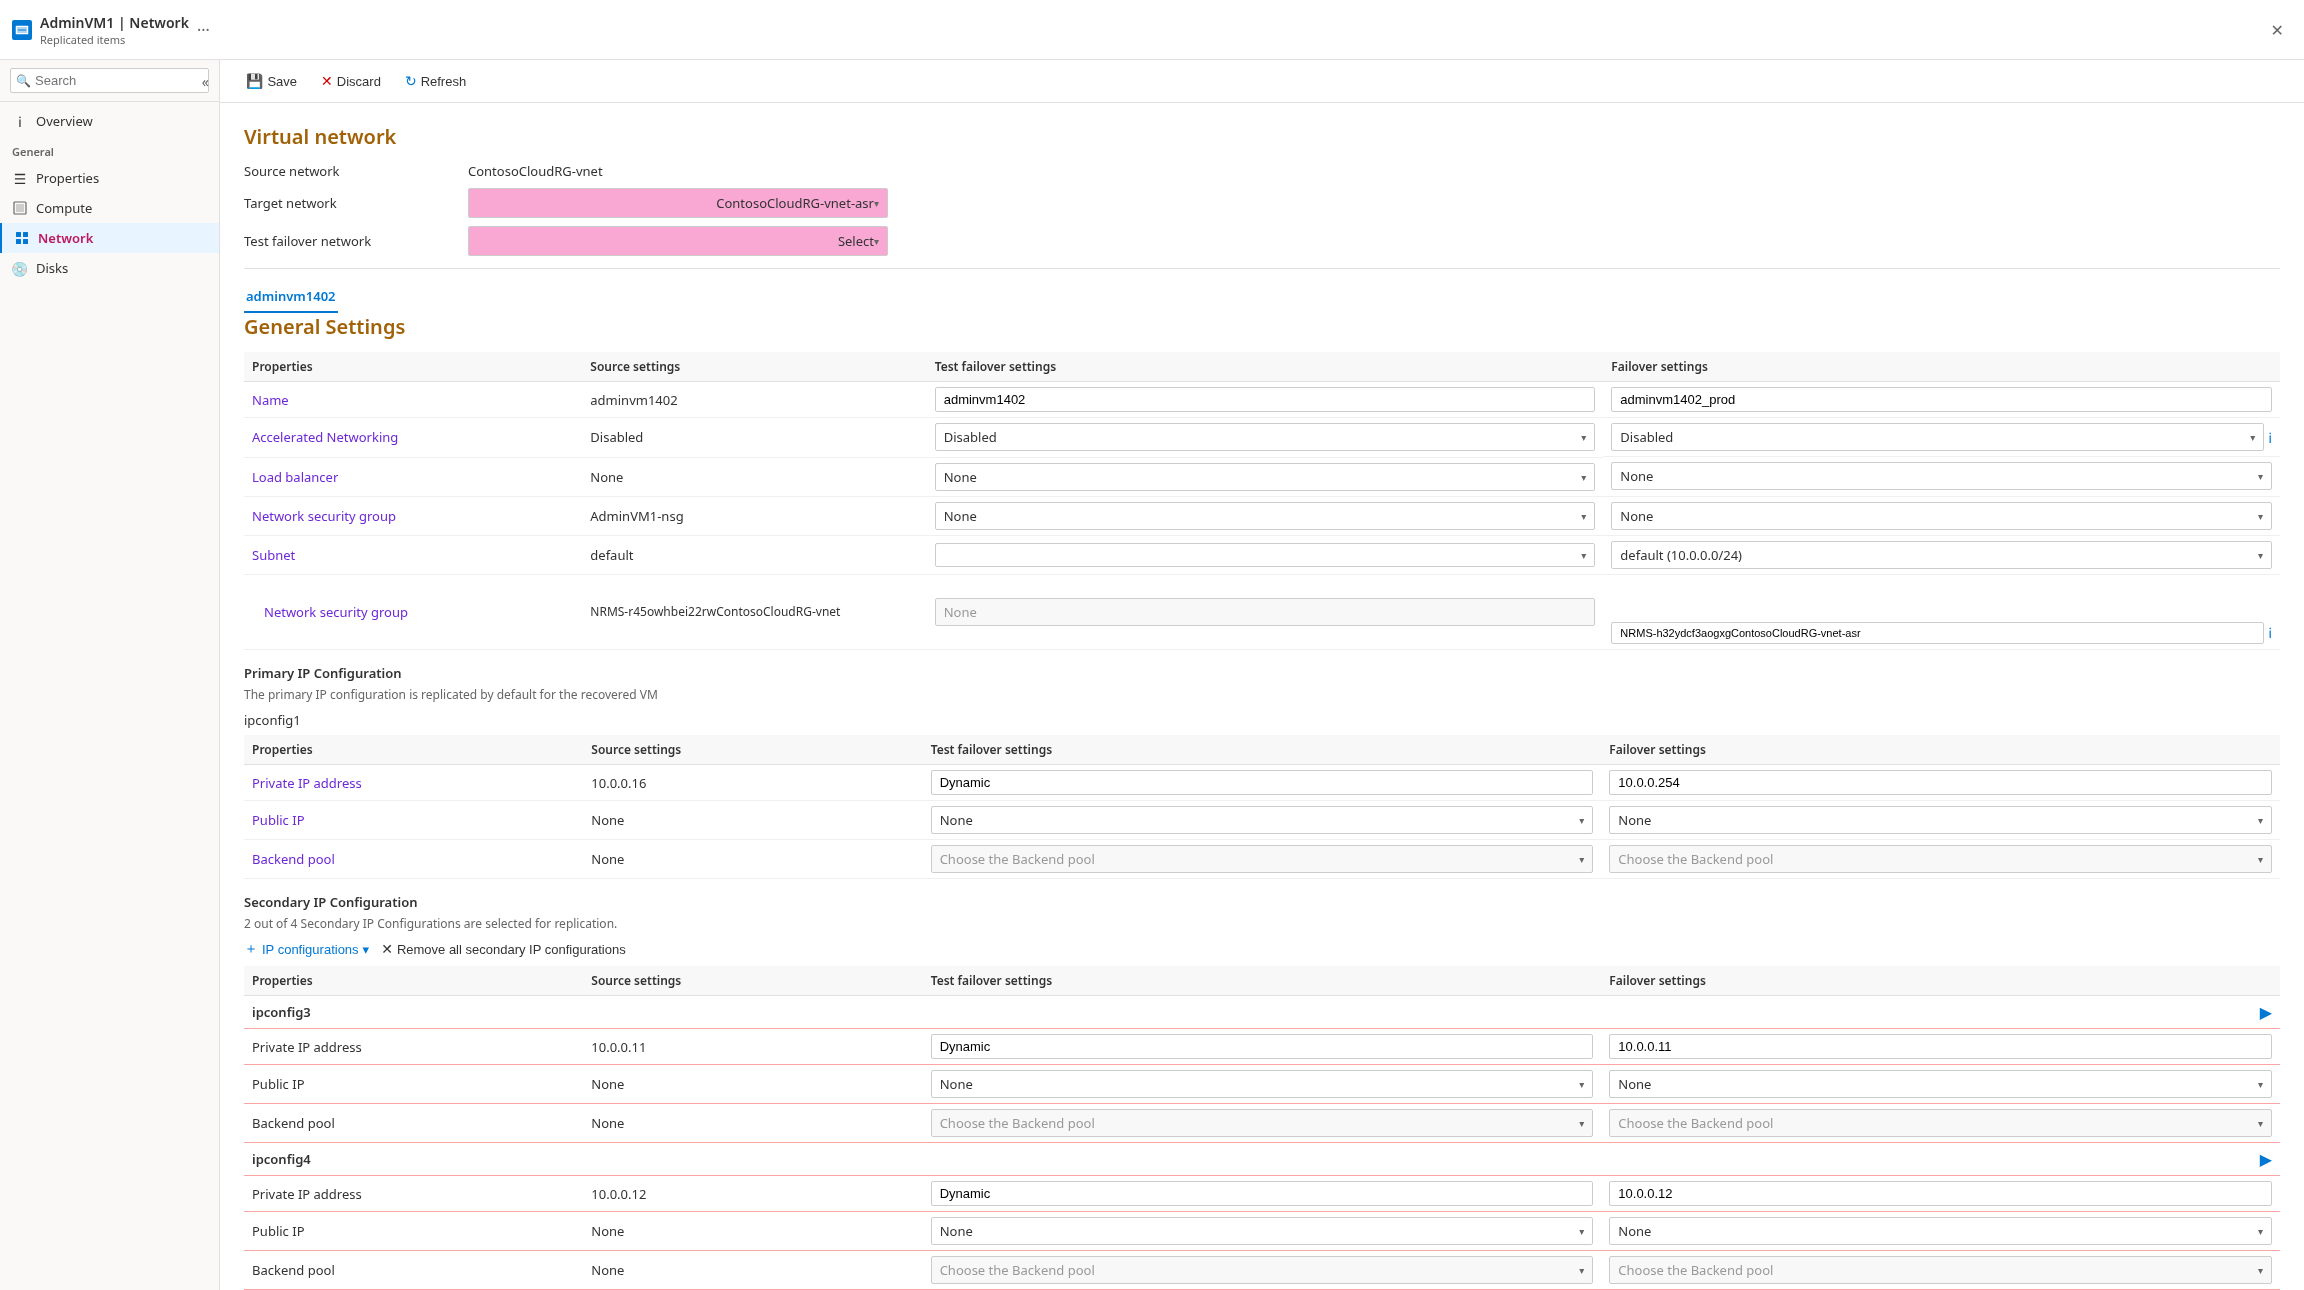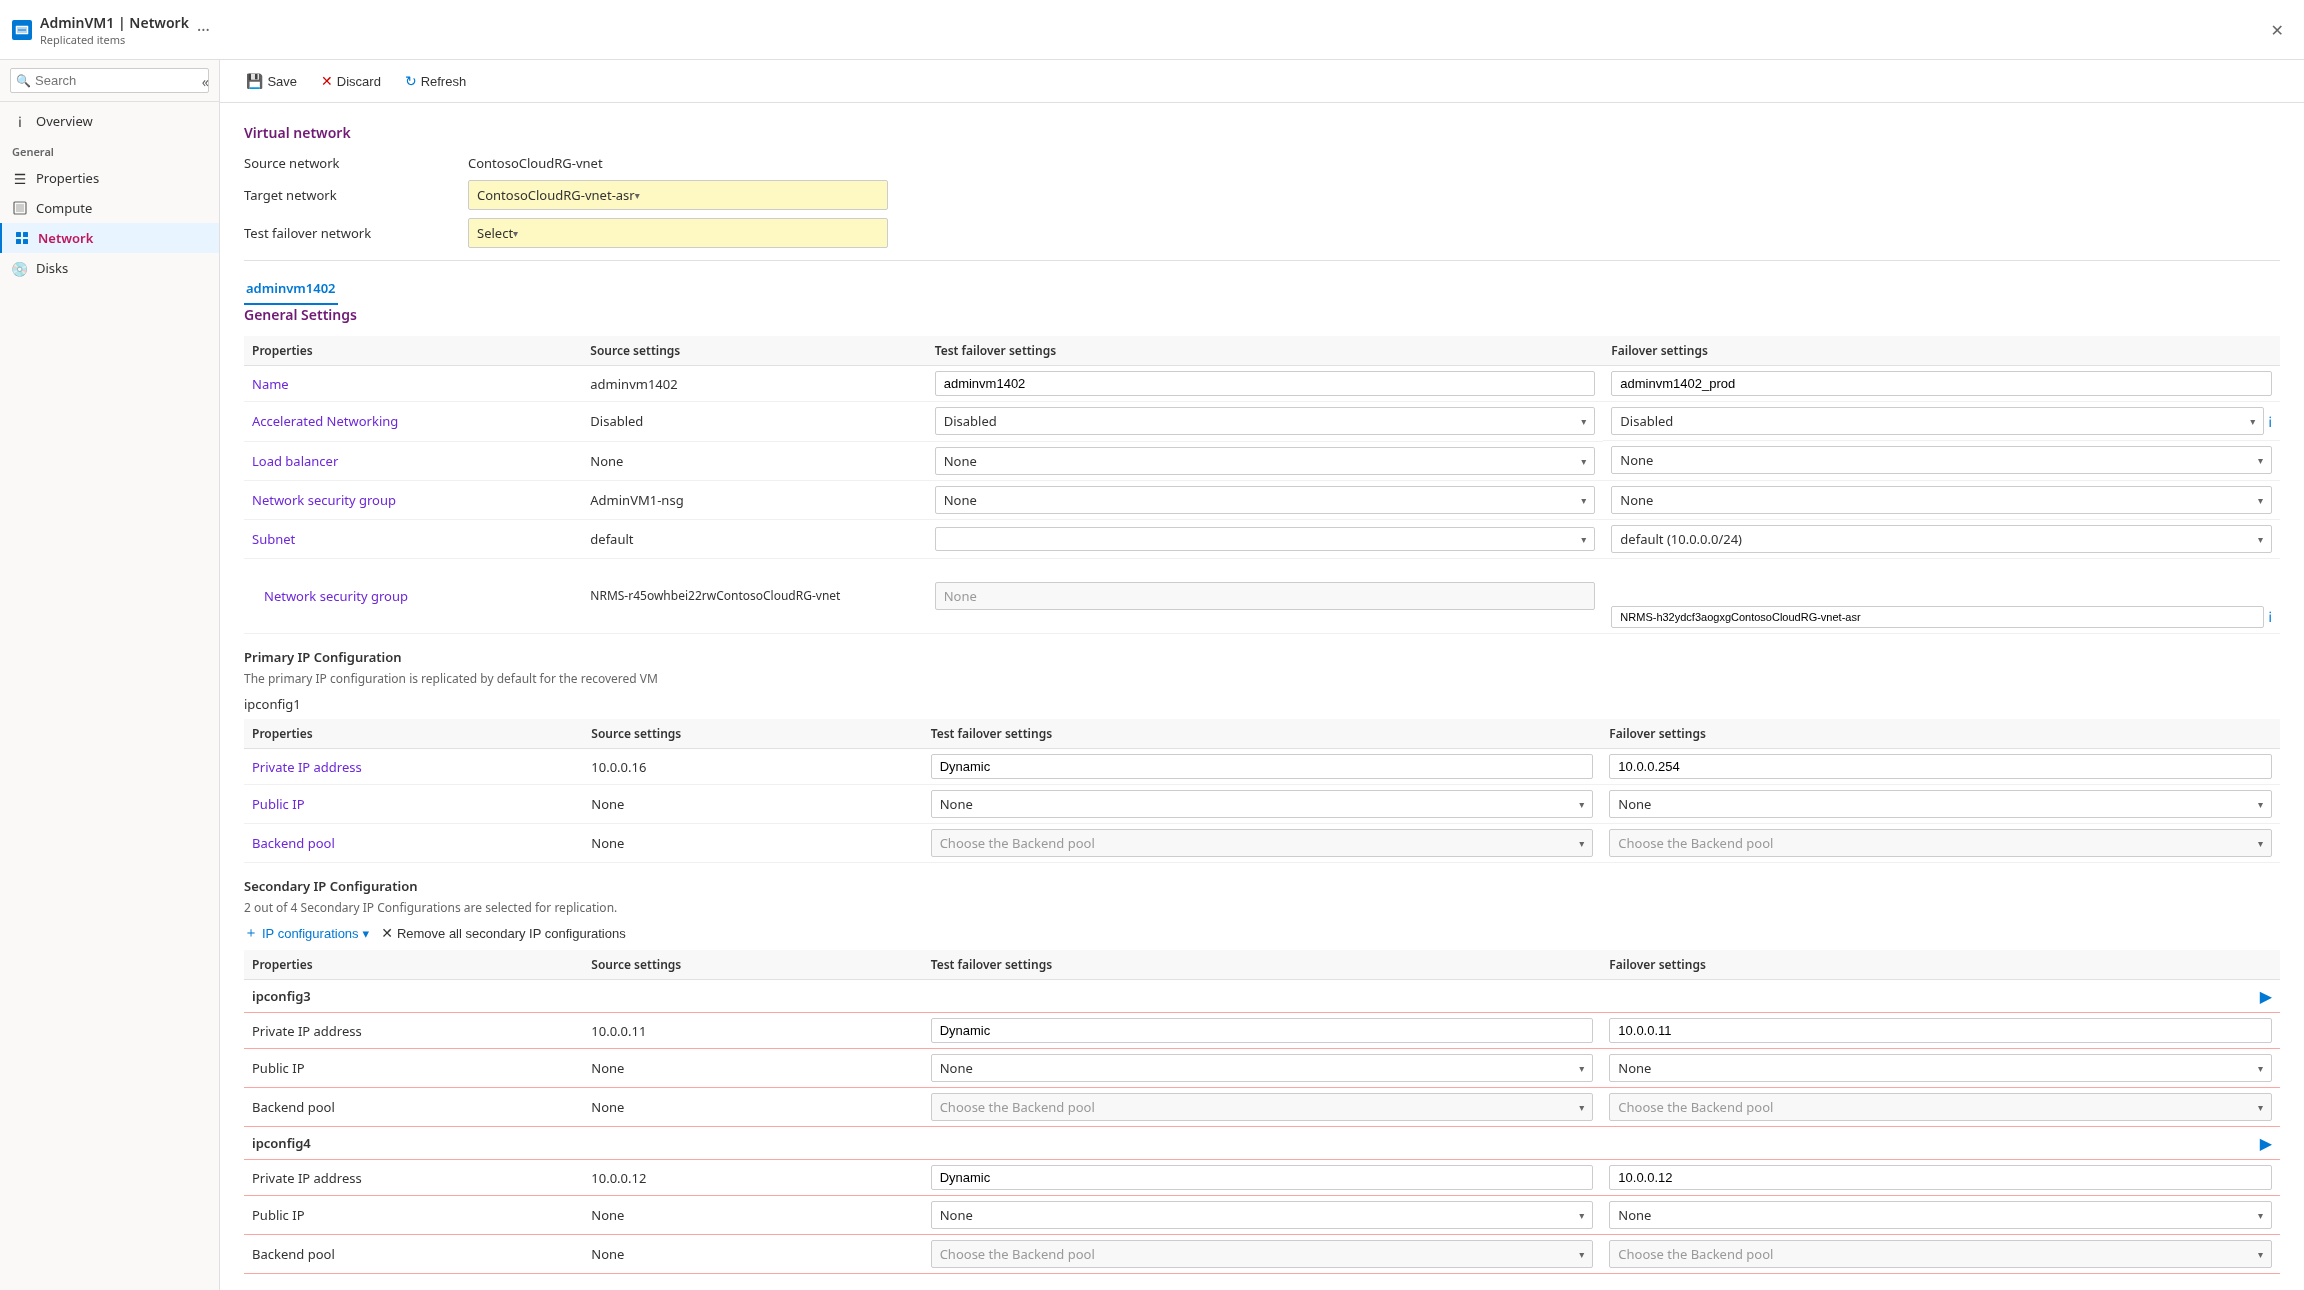--- a/index.html
+++ b/index.html
@@ -59,29 +59,29 @@
       border: none; background: transparent; cursor: pointer; font-size: 13px; color: #333; border-radius: 2px;
     }
     .toolbar-btn .btn-icon { font-size: 14px; }
     .toolbar-btn.save .btn-icon { color: #0078d4; }
     .toolbar-btn.discard .btn-icon { color: #c00; }
     .toolbar-btn.refresh .btn-icon { color: #0078d4; }
 
     
     .main-content { padding: 20px 24px; flex: 1; }
 
-    .section-title { font-size: 14px; font-weight: 600; color: #701a75; margin-bottom: 12px; }
+    .section-title { font-size: 20px; font-weight: 600; color: #a16207; margin-bottom: 12px; }
 
     .field-row { display: flex; align-items: center; margin-bottom: 8px; gap: 24px; }
     .field-label { font-size: 13px; color: #333; width: 200px; flex-shrink: 0; }
     .field-value { font-size: 13px; color: #333; flex: 1; }
 
     .dropdown-field {
       display: flex; align-items: center; border: 1px solid #ccc; border-radius: 2px;
-      background: #fef9c3; padding: 5px 8px; min-width: 420px; cursor: pointer; justify-content: flex-start;
+      background: #f9a8d4; padding: 5px 8px; min-width: 420px; cursor: pointer; justify-content: flex-end;
     }
     .dropdown-field .chevron { color: #666; font-size: 10px; }
 
     
     .tab-link {
       display: inline-block; padding: 6px 2px; margin-right: 16px; font-size: 13px;
       color: #0078d4; font-weight: 600; border-bottom: 2px solid #0078d4; cursor: pointer;
     }
 
     

